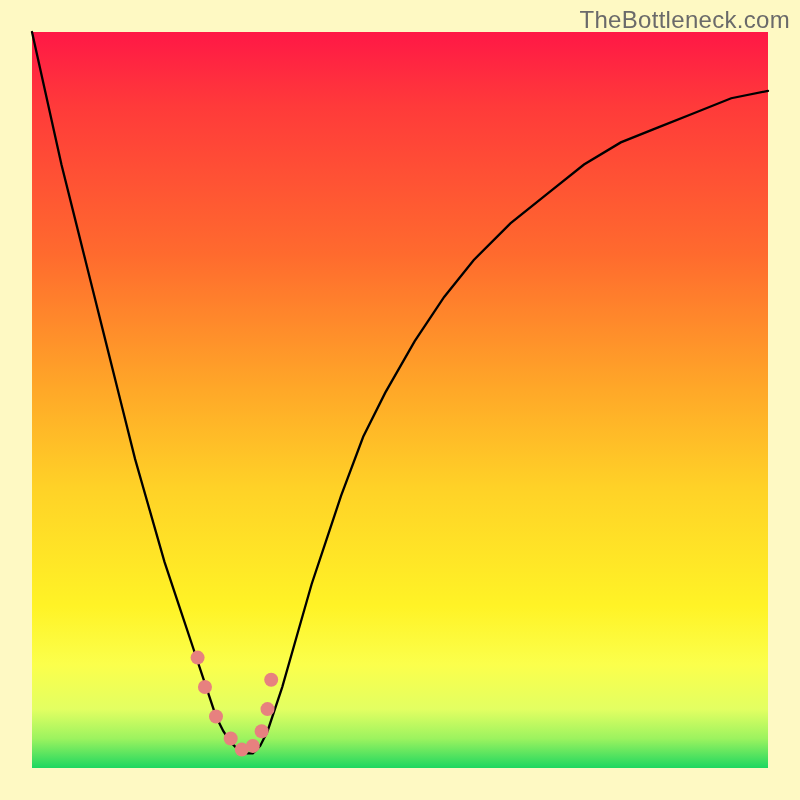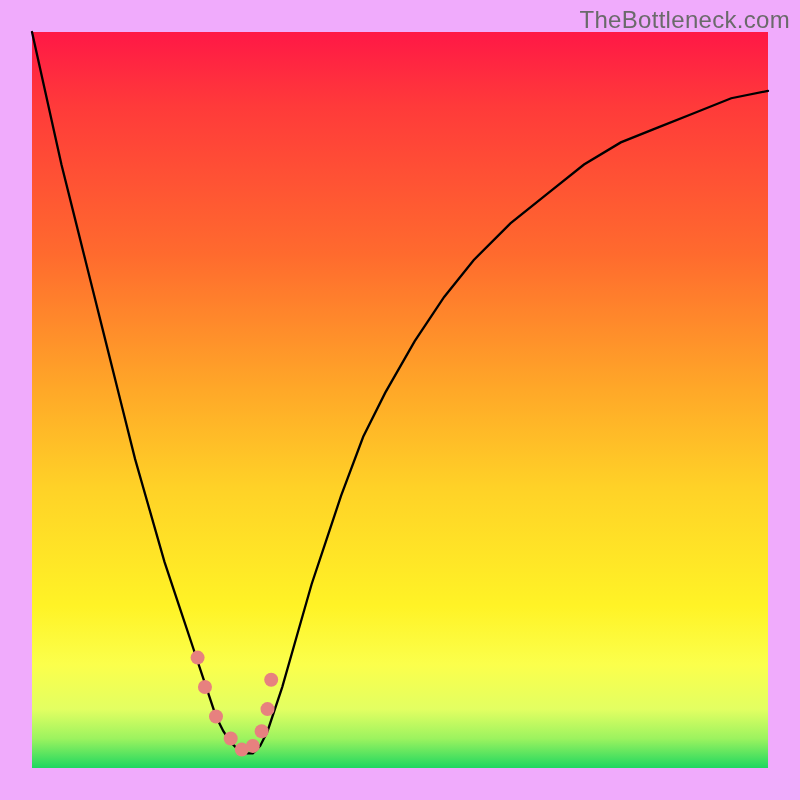--- a/index.html
+++ b/index.html
@@ -10,21 +10,21 @@
     overflow: hidden;
     background: #000;
     font-family: Arial, Helvetica, sans-serif;
   }
   .frame {
     position: absolute;
     left: 0;
     top: 0;
     width: 800px;
     height: 800px;
-    background: #f0abfc;
+    background: #fef9c3;
   }
   .plot {
     position: absolute;
     left: 32px;
     top: 32px;
     width: 736px;
     height: 736px;
     
     background: linear-gradient(
       to bottom,

